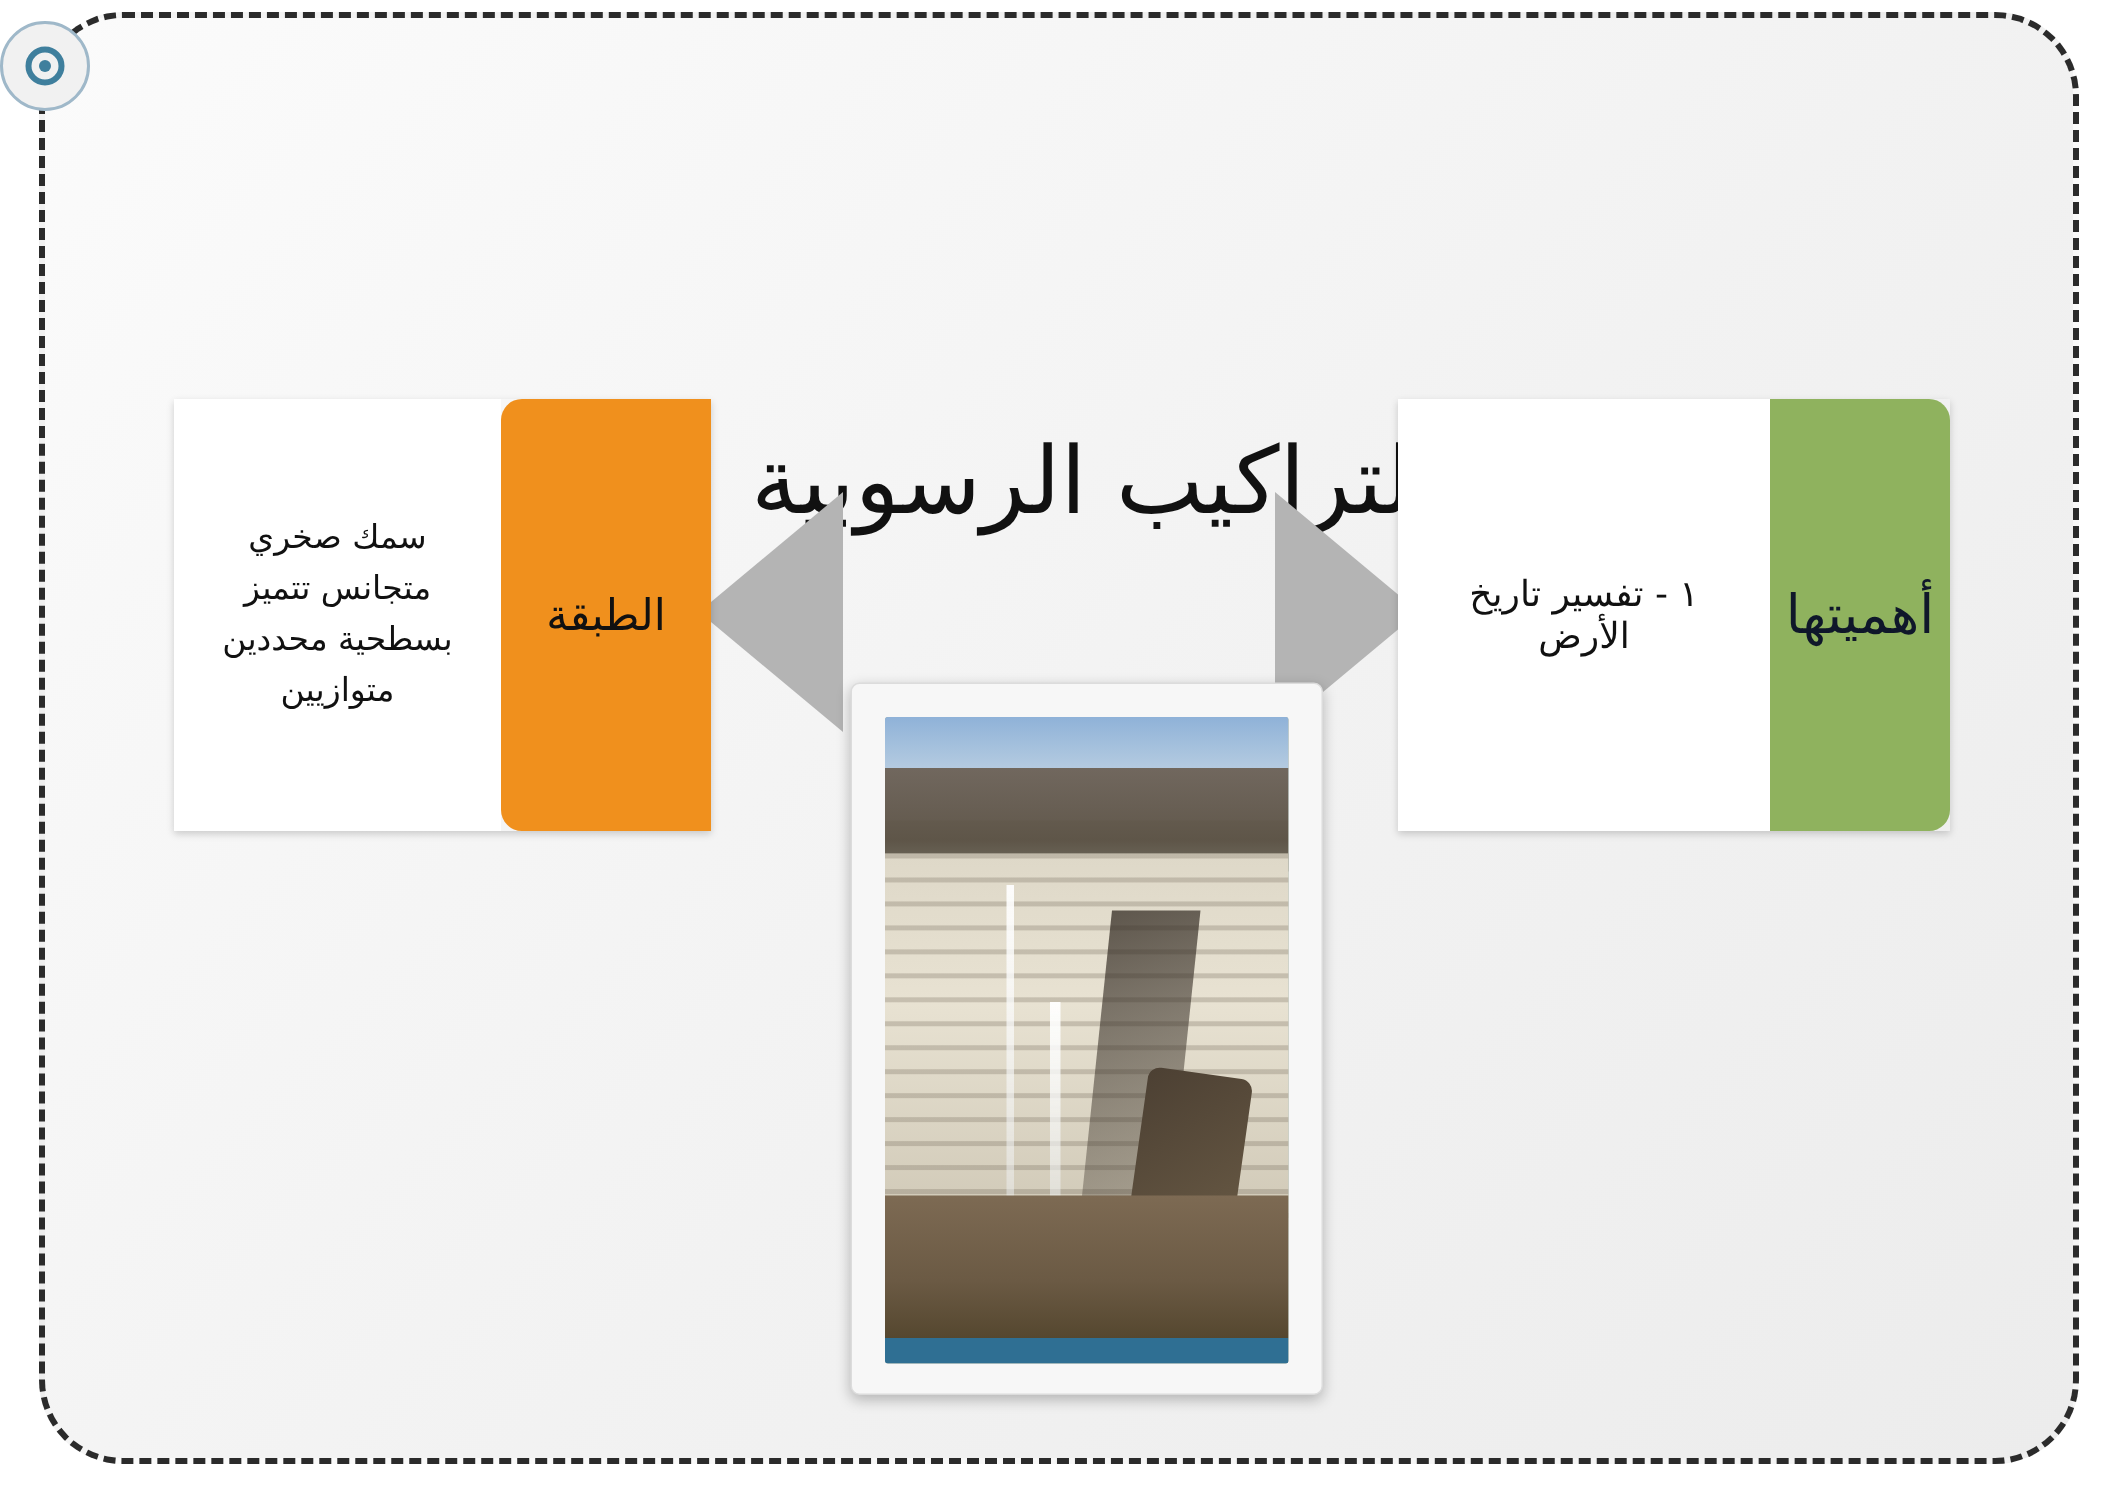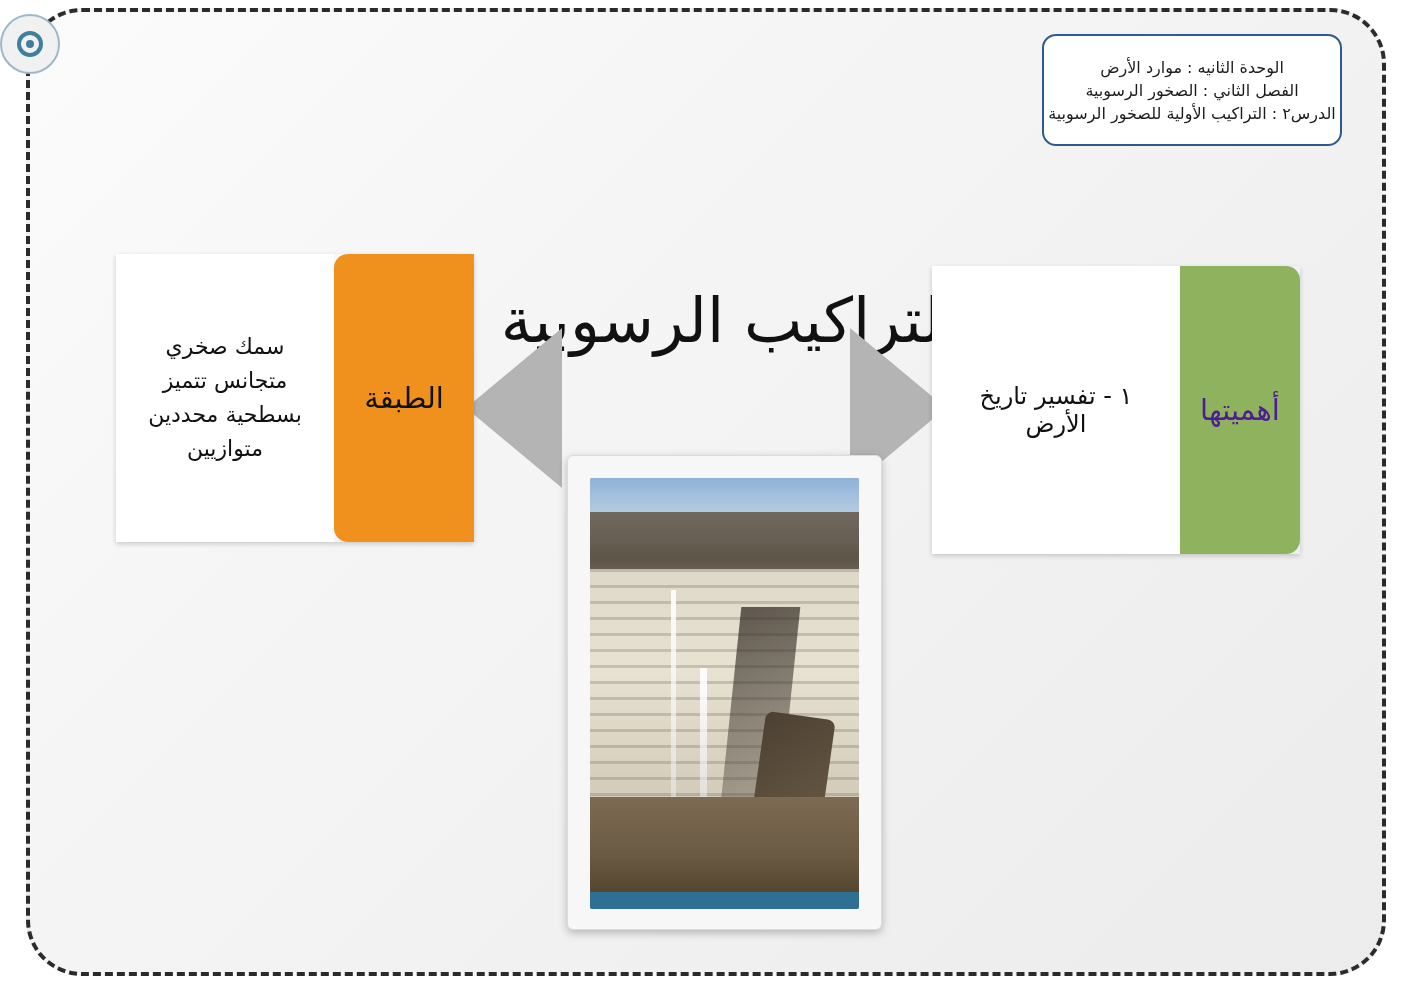--- a/index.html
+++ b/index.html
@@ -116,21 +116,21 @@
   #arrow-right {
     right: 436px;
     top: 316px;
     border-left: 96px solid #b4b4b4;
   }
 
   
   #card-layer {
     position: absolute;
     left: 86px;
-    top: 242px;
+    top: 254px;
     width: 358px;
     height: 288px;
     display: flex;
     flex-direction: row;
     box-shadow: 0 2px 5px rgba(0,0,0,0.18);
   }
   #card-layer .tab {
     width: 140px;
     background: #f0901d;
     border-radius: 14px 0 0 14px;
@@ -173,22 +173,22 @@
   }
   #card-importance .tab {
     width: 120px;
     background: #8fb25e;
     border-radius: 0 14px 14px 0;
     display: flex;
     align-items: center;
     justify-content: center;
   }
   #card-importance .tab .tab-label {
-    font-size: 29px;
-    color: #4c1d95;
+    font-size: 36px;
+    color: #0f172a;
     direction: rtl;
   }
   #card-importance .body {
     flex: 1;
     background: #ffffff;
     display: flex;
     flex-direction: row;
     align-items: center;
     justify-content: center;
     gap: 26px;
@@ -317,23 +317,18 @@
       <div class="cliff"></div>
       <div class="cliff-shadow"></div>
       <div class="rock-dark"></div>
       <div class="fall-1"></div>
       <div class="fall-2"></div>
       <div class="talus"></div>
       <div class="water-edge"></div>
     </div>
   </div>
 
-  <div id="lesson-box">
-    <div class="line">الوحدة الثانيه : موارد الأرض</div>
-    <div class="line">الفصل الثاني : الصخور الرسوبية</div>
-    <div class="line">الدرس٢ : التراكيب الأولية للصخور الرسوبية</div>
-  </div>
 
 </div>
 
 <div id="logo-badge">
   <div class="ring"></div>
 </div>
 
 </body></html>

